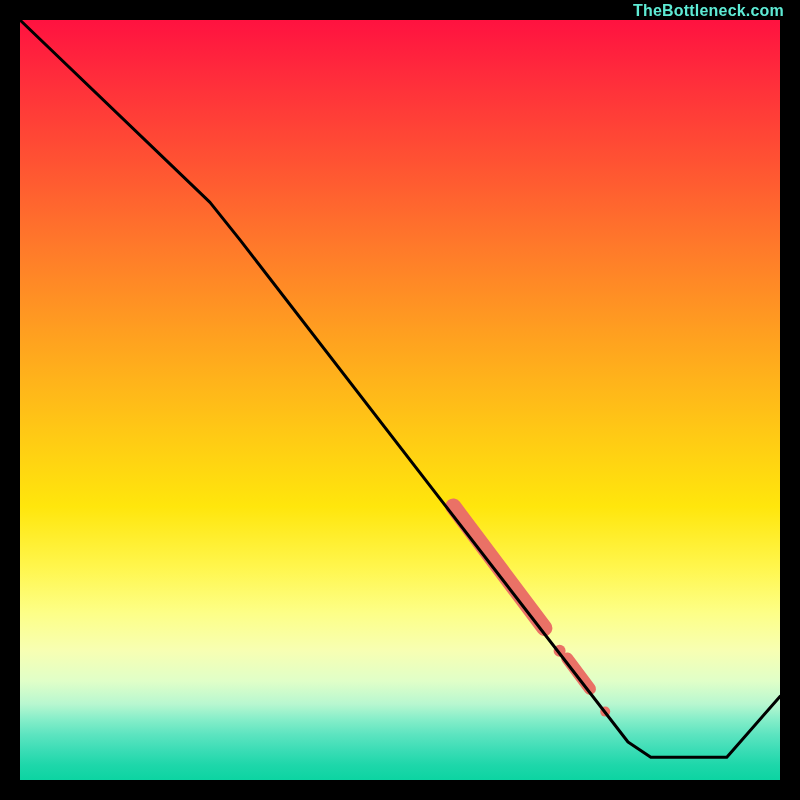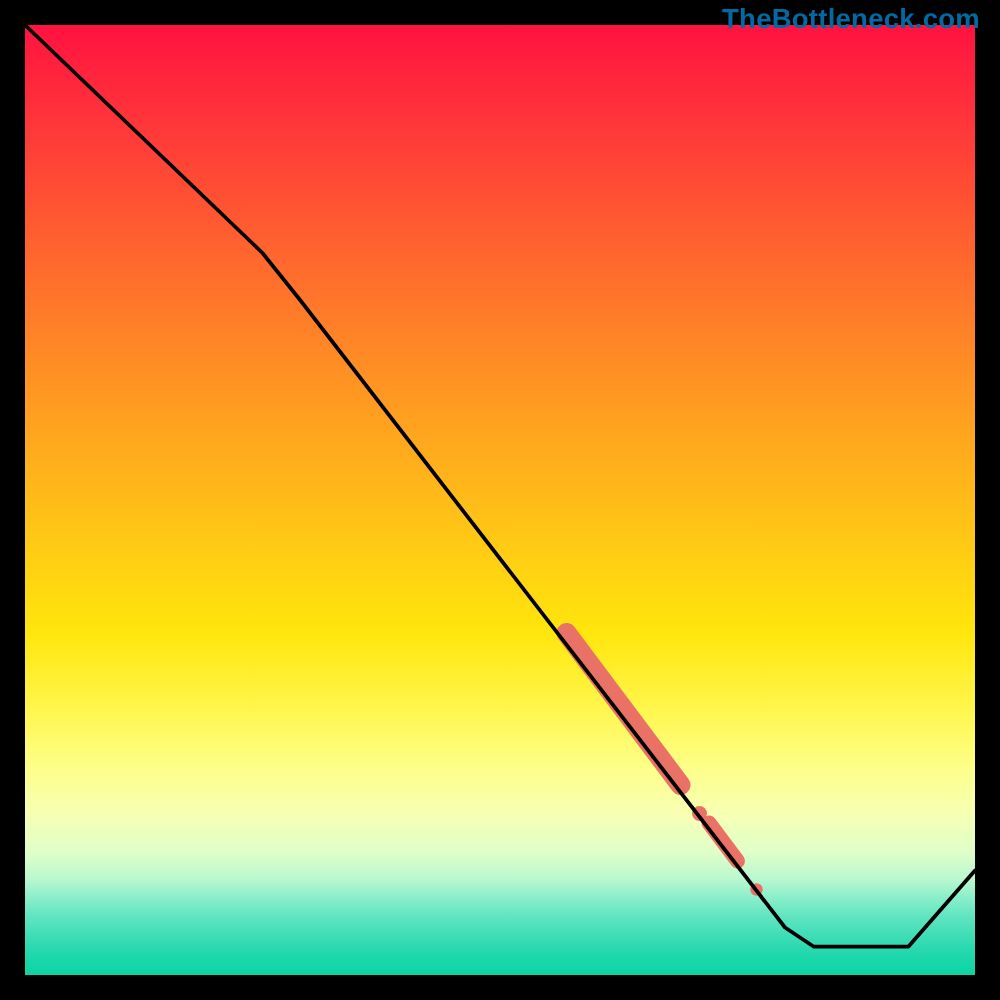--- a/index.html
+++ b/index.html
@@ -47,23 +47,23 @@
     top: 20px;
     width: 760px;
     height: 760px;
     overflow: visible;
   }
   .watermark {
     position: absolute;
     top: 2px;
     right: 16px;
     font-family: Arial, Helvetica, sans-serif;
-    font-size: 22px;
+    font-size: 16px;
     font-weight: 600;
-    color: #0369a1;
+    color: #5eead4;
     letter-spacing: 0.2px;
     user-select: none;
   }
 </style>
 </head>
 <body>
 
 <div class="container">
   <div class="plot-area"></div>
   <svg class="overlay" viewBox="0 0 760 760" preserveAspectRatio="none">

